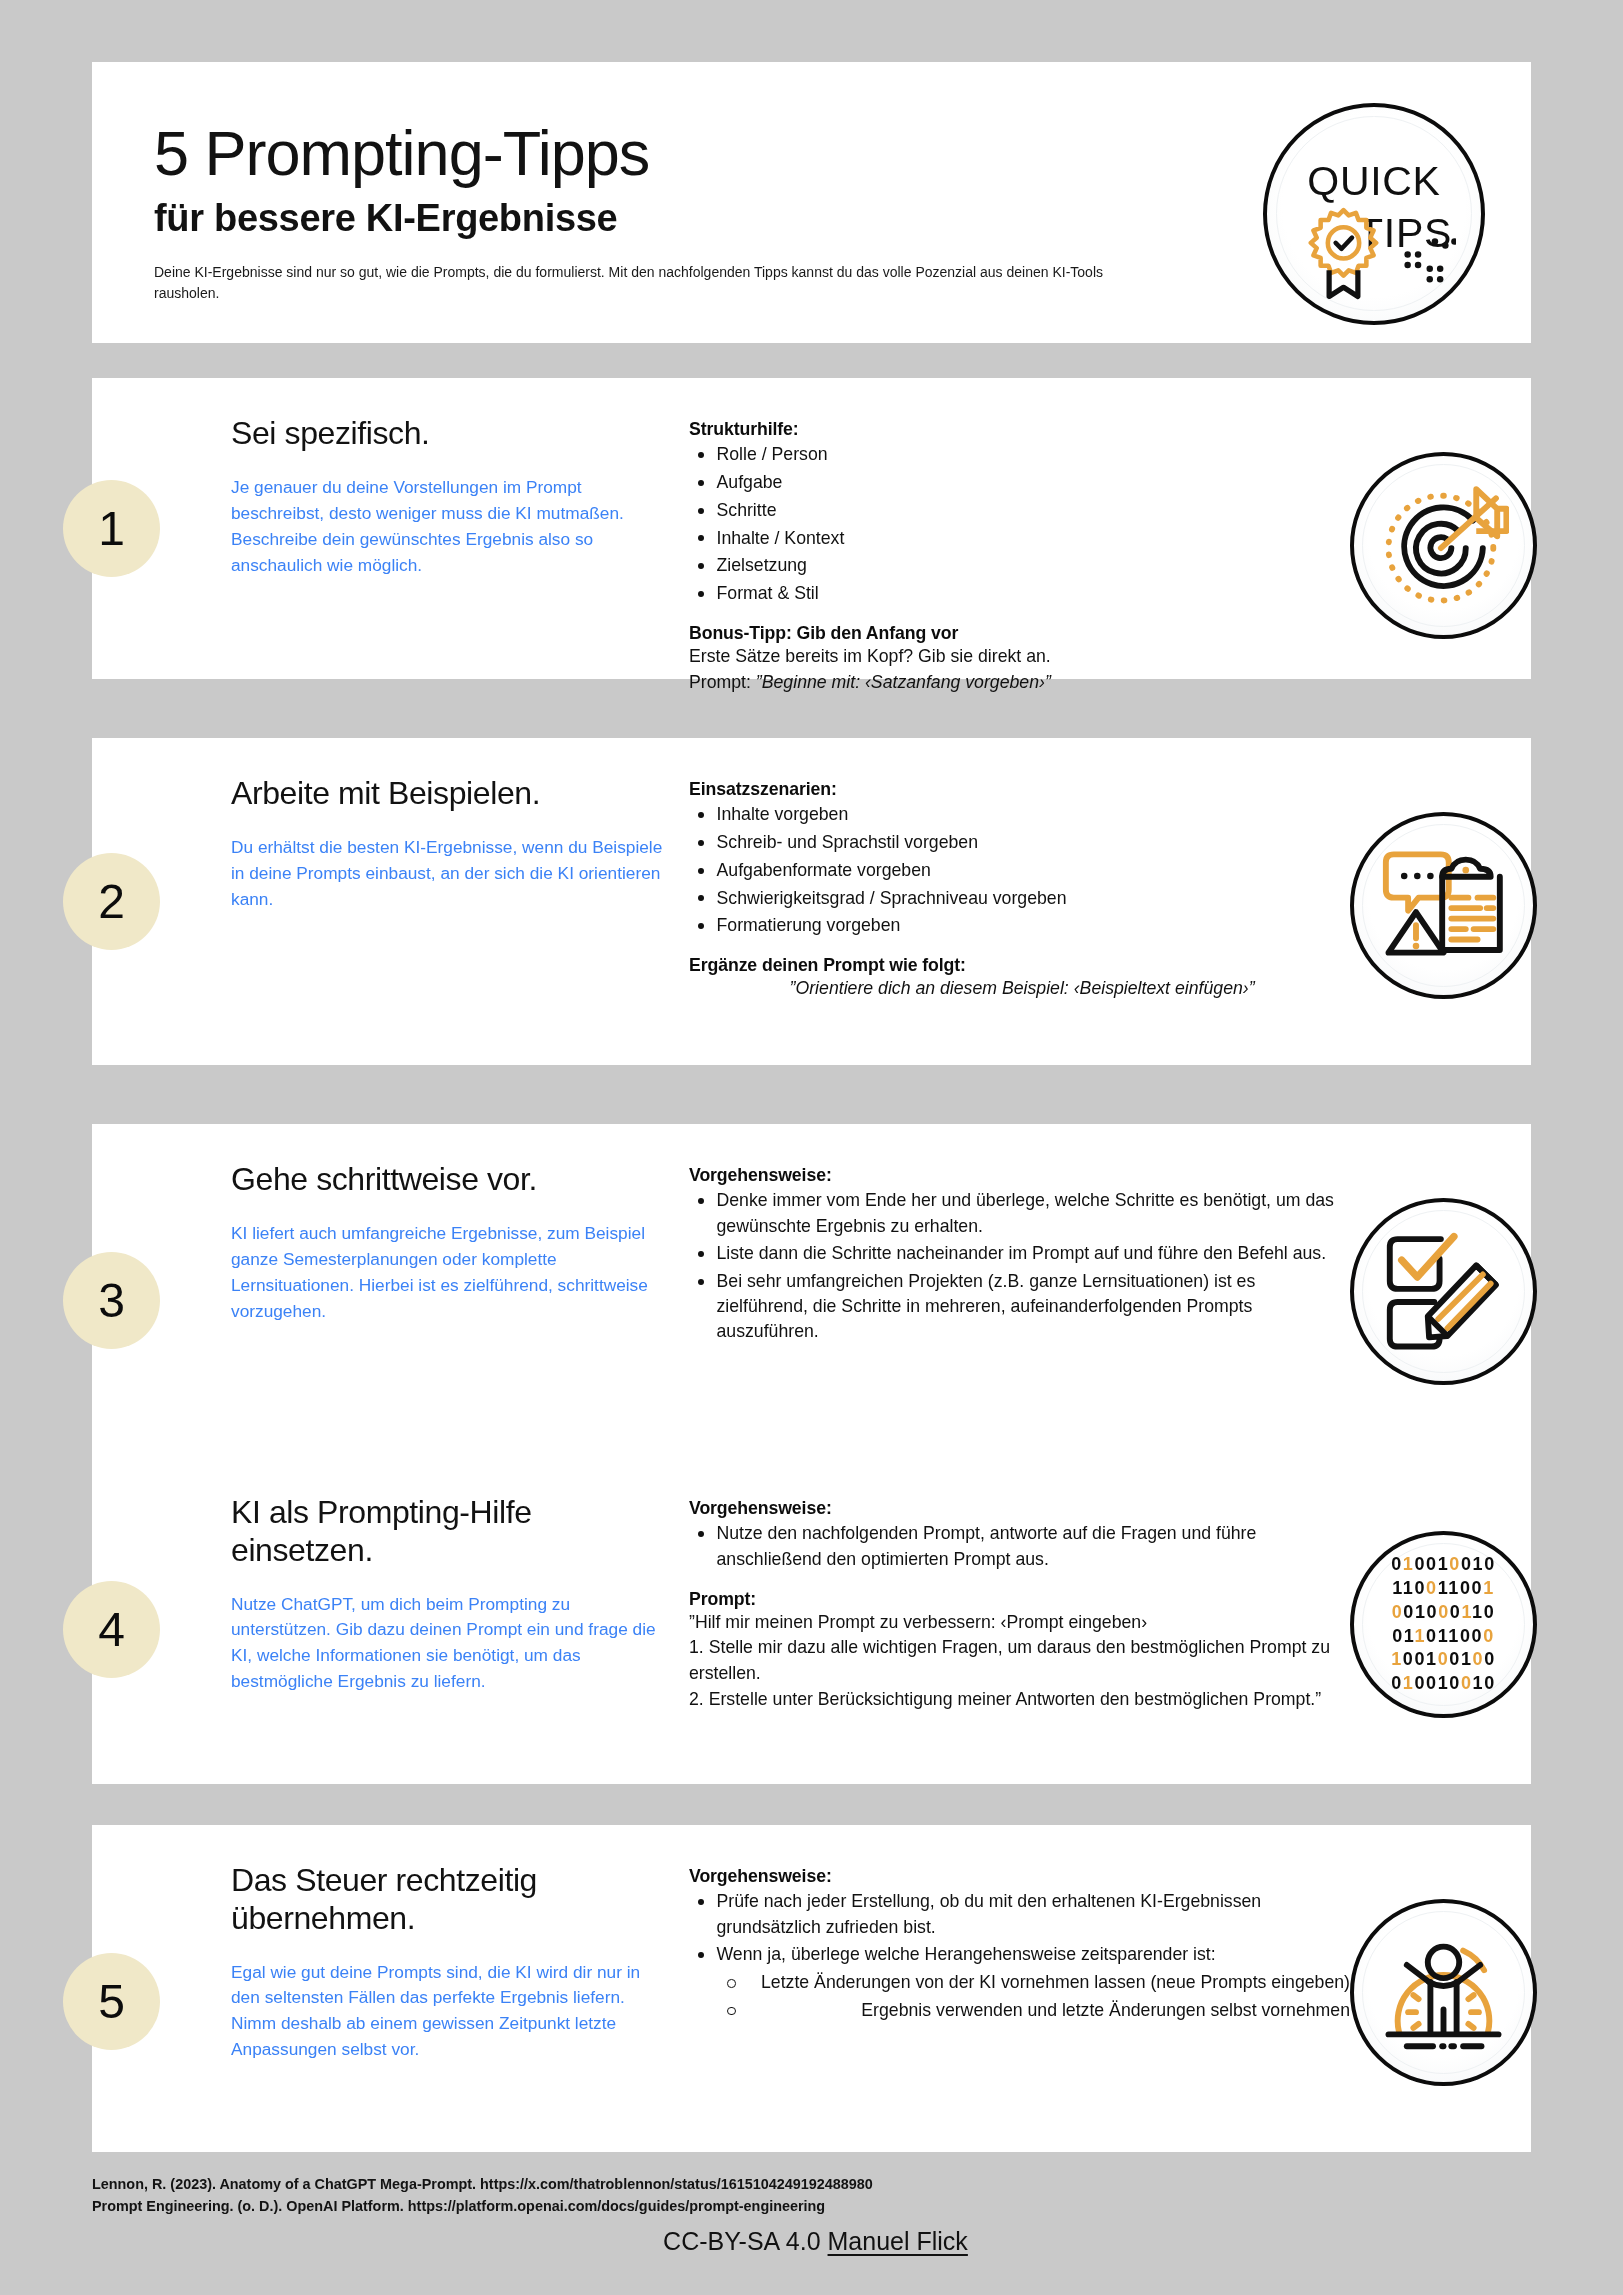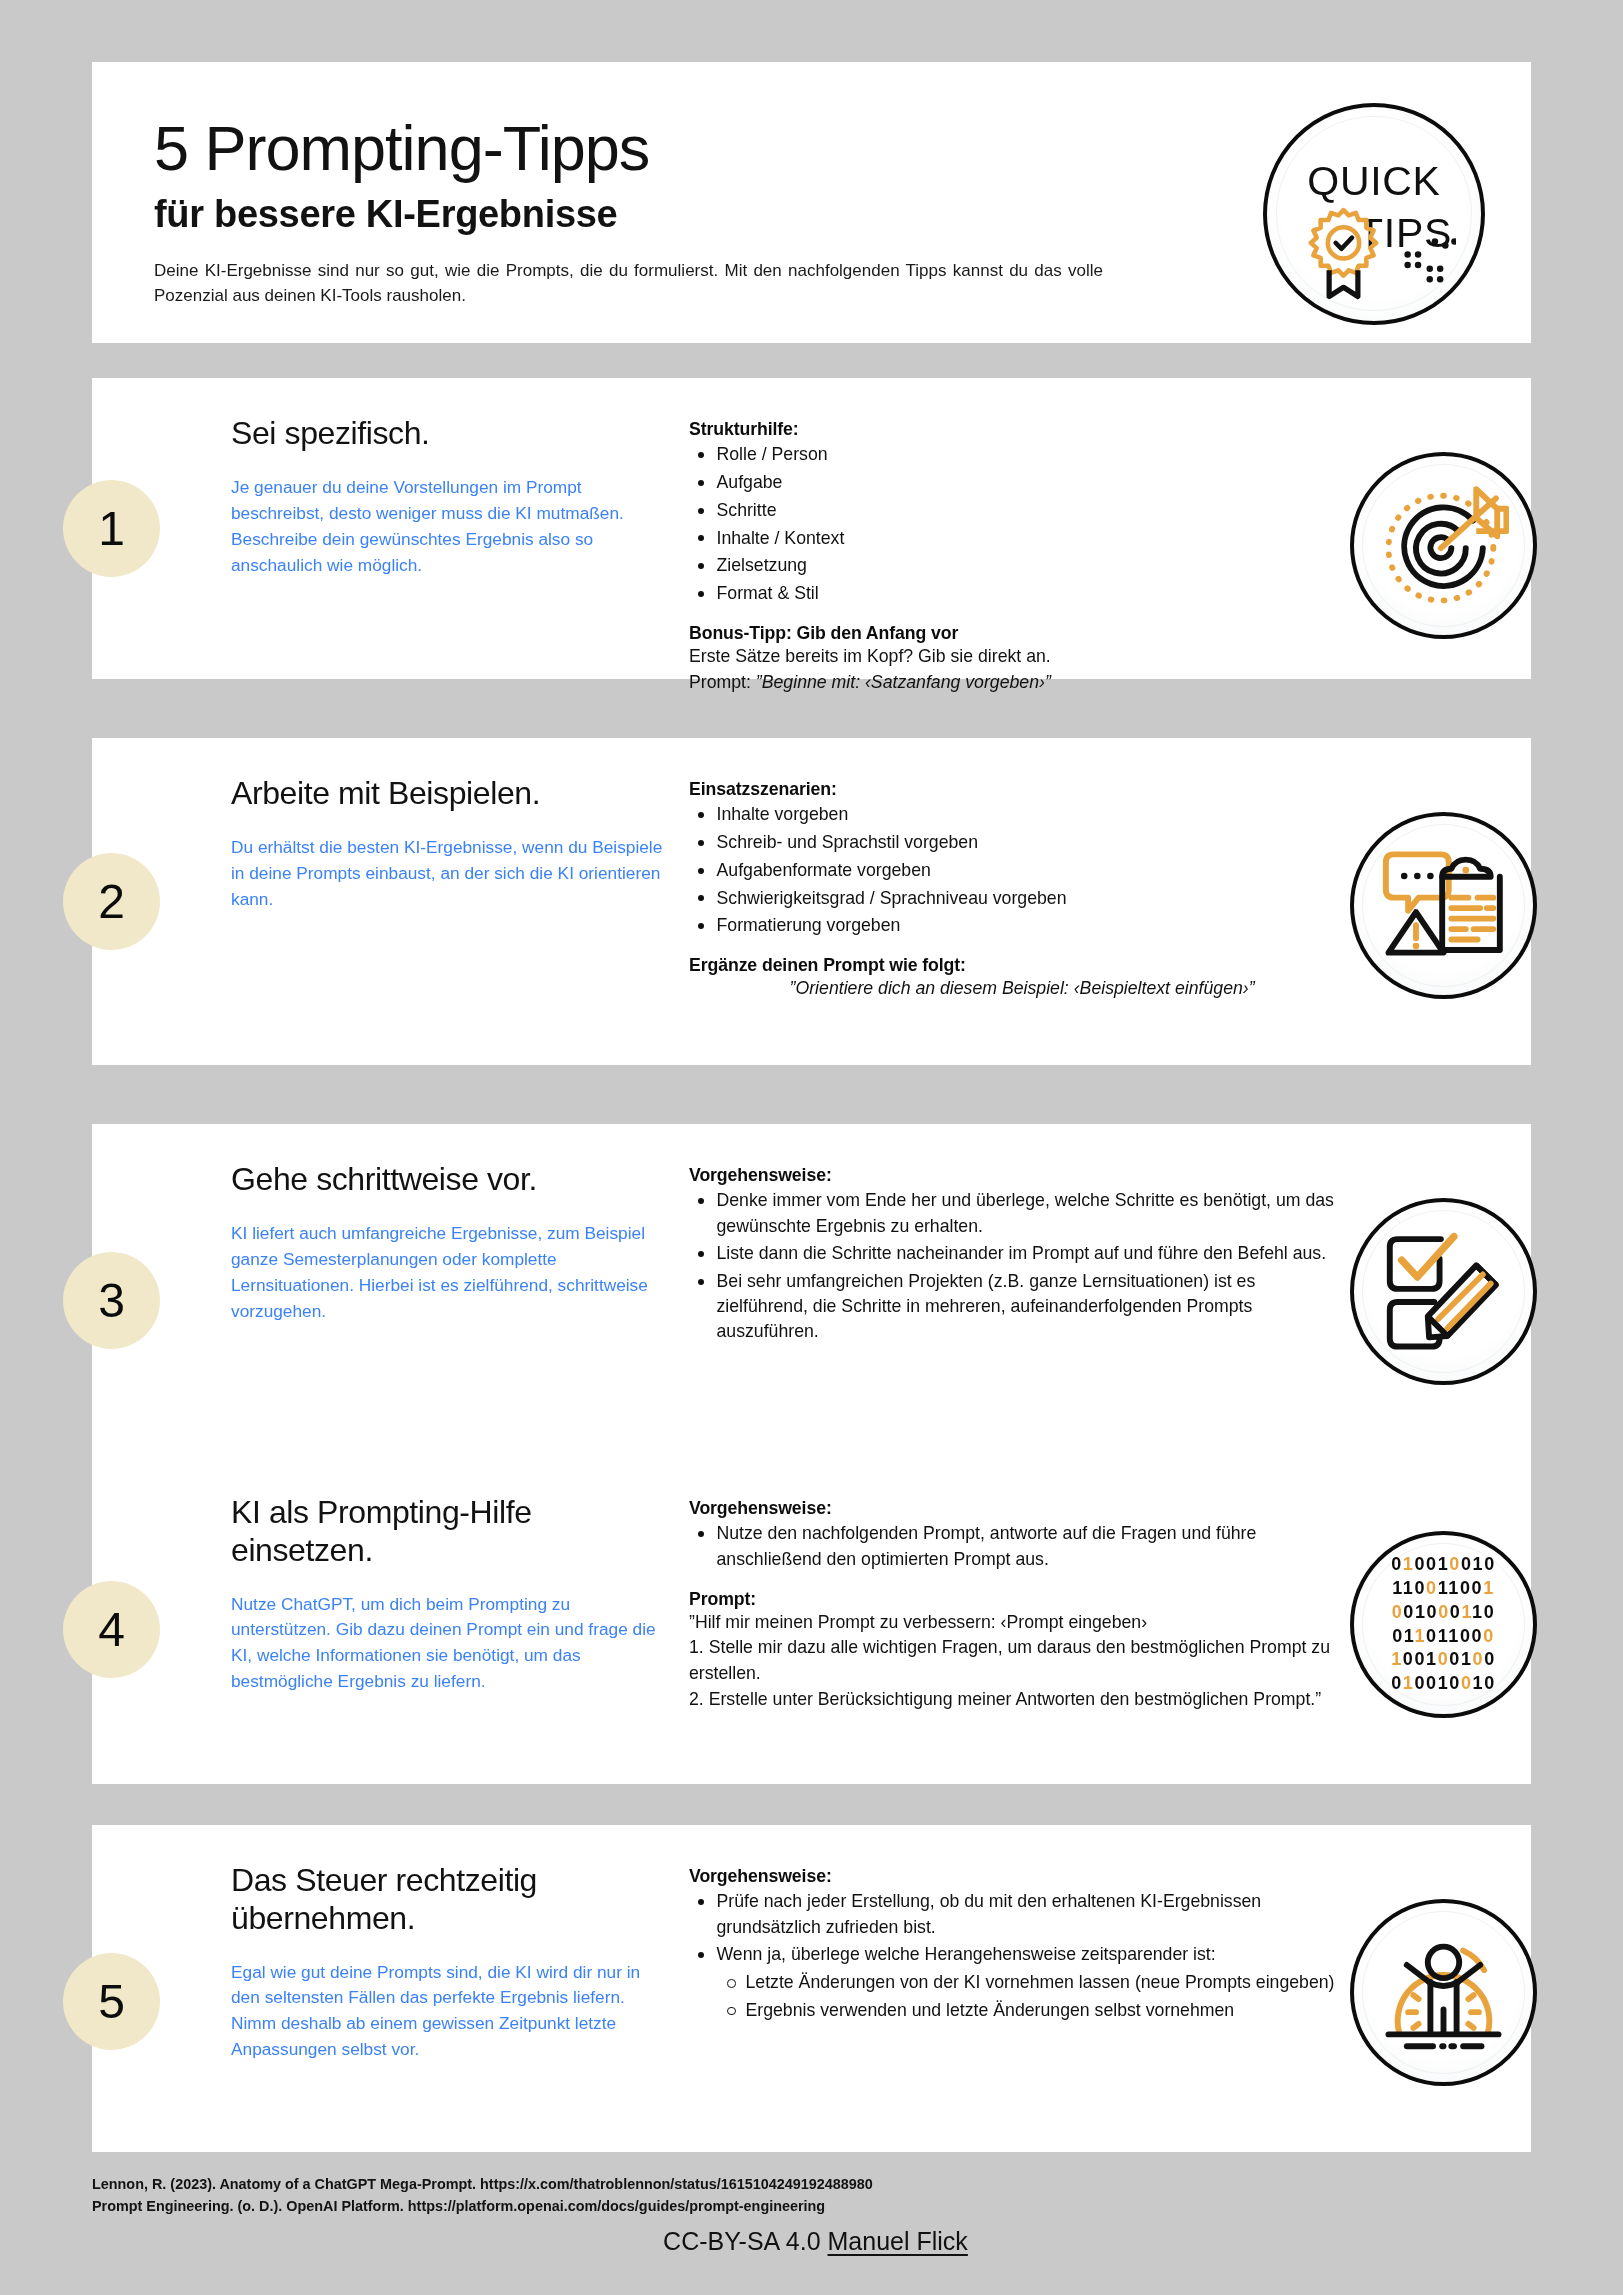--- a/index.html
+++ b/index.html
@@ -39,21 +39,21 @@
     color: #121212;
   }
   .subtitle {
     font-size: 38px;
     font-weight: 700;
     letter-spacing: -0.3px;
     margin-top: 10.5px;
     color: #121212;
   }
   .lede {
-    font-size: 17px;
+    font-size: 14px;
     line-height: 1.52;
     margin-top: 22px;
     width: 949px;
     text-align: justify;
     color: #1a1a1a;
   }
 
   
   .badge-circle {
     width: 222px; height: 222px;
@@ -119,21 +119,21 @@
     position: relative;
     margin-top: 2.6px;
     color: #111111;
   }
   ul.dot-list > li::before {
     content: "";
     position: absolute; left: 9.2px; top: 9.8px;
     width: 5.9px; height: 5.9px; border-radius: 50%;
     background: #111111;
   }
-  ul.circle-list { margin-left: 29px; }
+  ul.circle-list { margin-left: 29px; text-align: right; }
   ul.circle-list > li::before {
     content: "";
     position: absolute; left: 9.2px; top: 9.2px;
     width: 6.5px; height: 6.5px; border-radius: 50%;
     border: 1.6px solid #111111;
   }
   .spacer-sm { height: 17px; }
   .para {
     font-size: 17.7px;
     line-height: 1.45;

